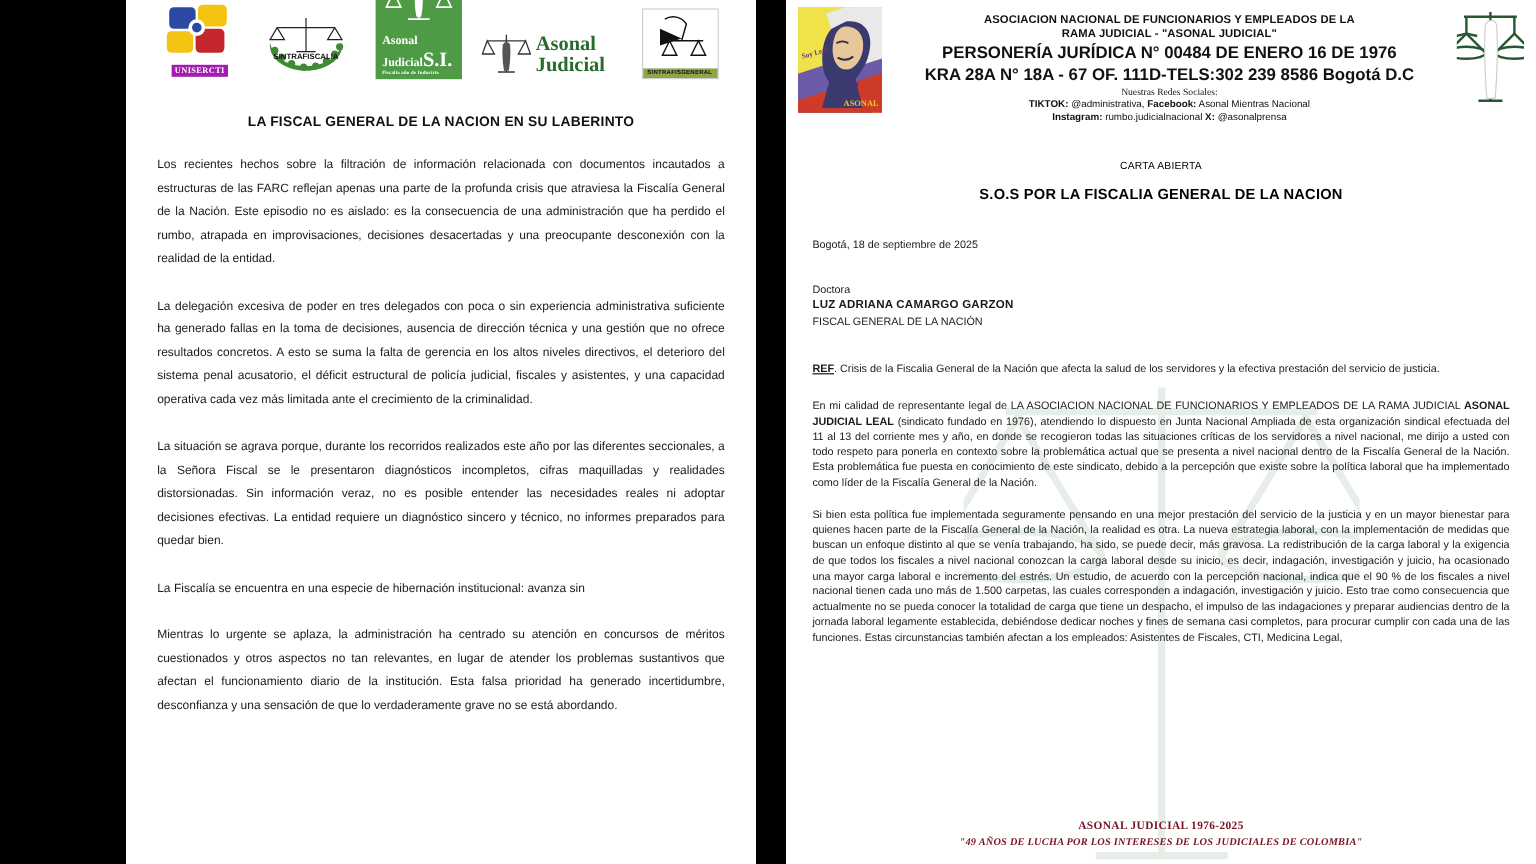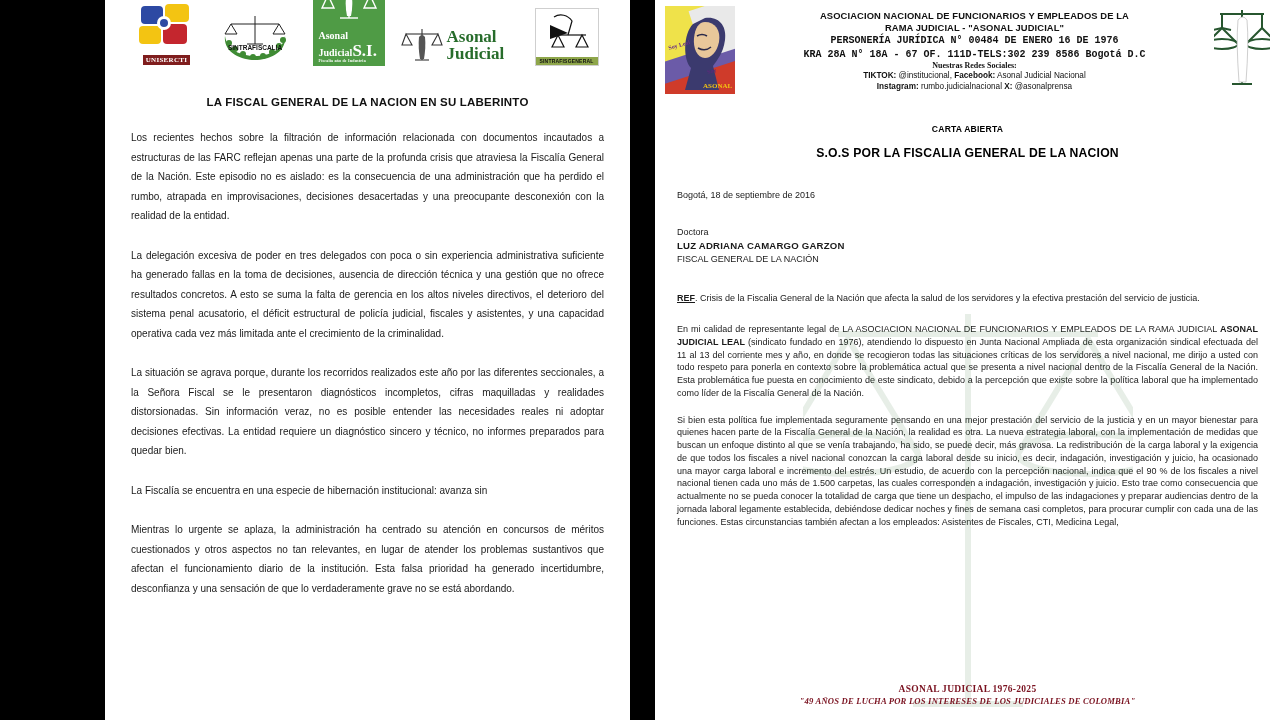--- a/index.html
+++ b/index.html
@@ -50,21 +50,21 @@
   .puzzle { position: relative; width: 56px; height: 44px; margin: 0 auto; }
   .pc { position:absolute; border-radius: 4px; }
 
   .badge-label {
     font-family: "Liberation Serif", serif;
     font-weight: bold;
     font-size: 7px;
     letter-spacing: .3px;
     text-align: center;
     color: #fff;
-    background: #7f1d1d;
+    background: #a21caf;
     padding: 1px 3px;
     margin-top: 2px;
     display: inline-block;
   }
   .logo-unisercti .wrap { text-align:center; }
 
   
   .logo-sintrafiscalia { width: 84px; text-align:center; }
 
   
@@ -161,59 +161,59 @@
     padding-top: 4px;
   }
   .r-org1 {
     font-size: 9.4px;
     font-weight: bold;
     line-height: 1.28;
     color: #111;
     letter-spacing: .1px;
   }
   .r-pers {
-    font-family: Liberation Mono, monospace;
-    font-weight: bold;
-    font-size: 10px;
+    font-family: Liberation Sans, sans-serif;
+    font-weight: bold;
+    font-size: 14px;
     line-height: 1.35;
     color: #111;
   }
   .r-email {
     font-family: "Liberation Serif", serif;
     font-weight: bold;
     font-size: 8px;
     color: #111;
   }
   .r-email a, .r-email .mail {
     color: #2b3ea8;
     text-decoration: underline;
   }
   .r-redes {
     font-family: "Liberation Serif", serif;
-    font-weight: bold;
+    font-weight: normal;
     font-size: 8px;
     color: #111;
   }
   .r-social {
     font-size: 8.2px;
     color: #111;
     line-height: 1.35;
   }
   .r-social b { font-weight: bold; }
   .r-scales {
     flex: 0 0 56px;
     width: 56px; height: 86px;
     position: relative;
   }
 
   .r-body { padding: 0 22px; position: relative; }
 
   .r-carta {
     text-align:center;
-    font-weight: bold;
+    font-weight: normal;
     font-size: 8.6px;
     letter-spacing:.2px;
     margin-top: 30px;
   }
   .r-sos {
     text-align:center;
     font-weight: bold;
     font-size: 12.2px;
     letter-spacing:.2px;
     margin-top: 12px;
@@ -407,21 +407,21 @@
         <div class="poster-txt" style="left:38px; top:76px; font-size:7px; color:#f3c412;">ASONAL</div>
       </div>
 
       <div class="r-head-text">
         <div class="r-org1">ASOCIACION NACIONAL DE FUNCIONARIOS Y EMPLEADOS DE LA</div>
         <div class="r-org1">RAMA JUDICIAL - "ASONAL JUDICIAL"</div>
         <div class="r-pers">PERSONERÍA JURÍDICA N° 00484 DE ENERO 16 DE 1976</div>
         <div class="r-pers">KRA 28A N° 18A - 67 OF. 111D-TELS:302 239 8586 Bogotá D.C</div>
         <div class="r-redes">Nuestras Redes Sociales:</div>
         <div class="r-social">
-          <b>TIKTOK:</b><span> @institucional, </span><b>Facebook:</b><span> Asonal Judicial Nacional</span>
+          <b>TIKTOK:</b><span> @administrativa, </span><b>Facebook:</b><span> Asonal Mientras Nacional</span>
         </div>
         <div class="r-social">
           <b>Instagram:</b><span> rumbo.judicialnacional  </span><b>X:</b><span> @asonalprensa</span>
         </div>
       </div>
 
       <div class="r-scales">
         <svg width="56" height="86" viewBox="0 0 56 86">
           <g stroke="#27562f" stroke-width="2" fill="none">
             <line x1="28" y1="4" x2="28" y2="78"></line>
@@ -449,21 +449,21 @@
           <ellipse cx="45" cy="150" rx="70" ry="20"></ellipse>
           <path d="M-25 150 L45 35 L115 150"></path>
           <ellipse cx="285" cy="150" rx="70" ry="20"></ellipse>
           <path d="M215 150 L285 35 L355 150"></path>
           <line x1="110" y1="400" x2="220" y2="400"></line>
         </g>
       </svg>
 
       <div class="r-carta">CARTA ABIERTA</div>
       <div class="r-sos">S.O.S POR LA FISCALIA GENERAL DE LA NACION</div>
-      <div class="r-date">Bogotá, 18 de septiembre de 2016</div>
+      <div class="r-date">Bogotá, 18 de septiembre de 2025</div>
 
       <div class="r-addr">
         <div>Doctora</div>
         <div class="bold">LUZ ADRIANA CAMARGO GARZON</div>
         <div>FISCAL GENERAL DE LA NACIÓN</div>
       </div>
 
       <div class="r-ref">
         <u>REF</u><span>. Crisis de la Fiscalia General de la Nación que afecta la salud de los servidores y la efectiva prestación del servicio de justicia.</span>
       </div>

